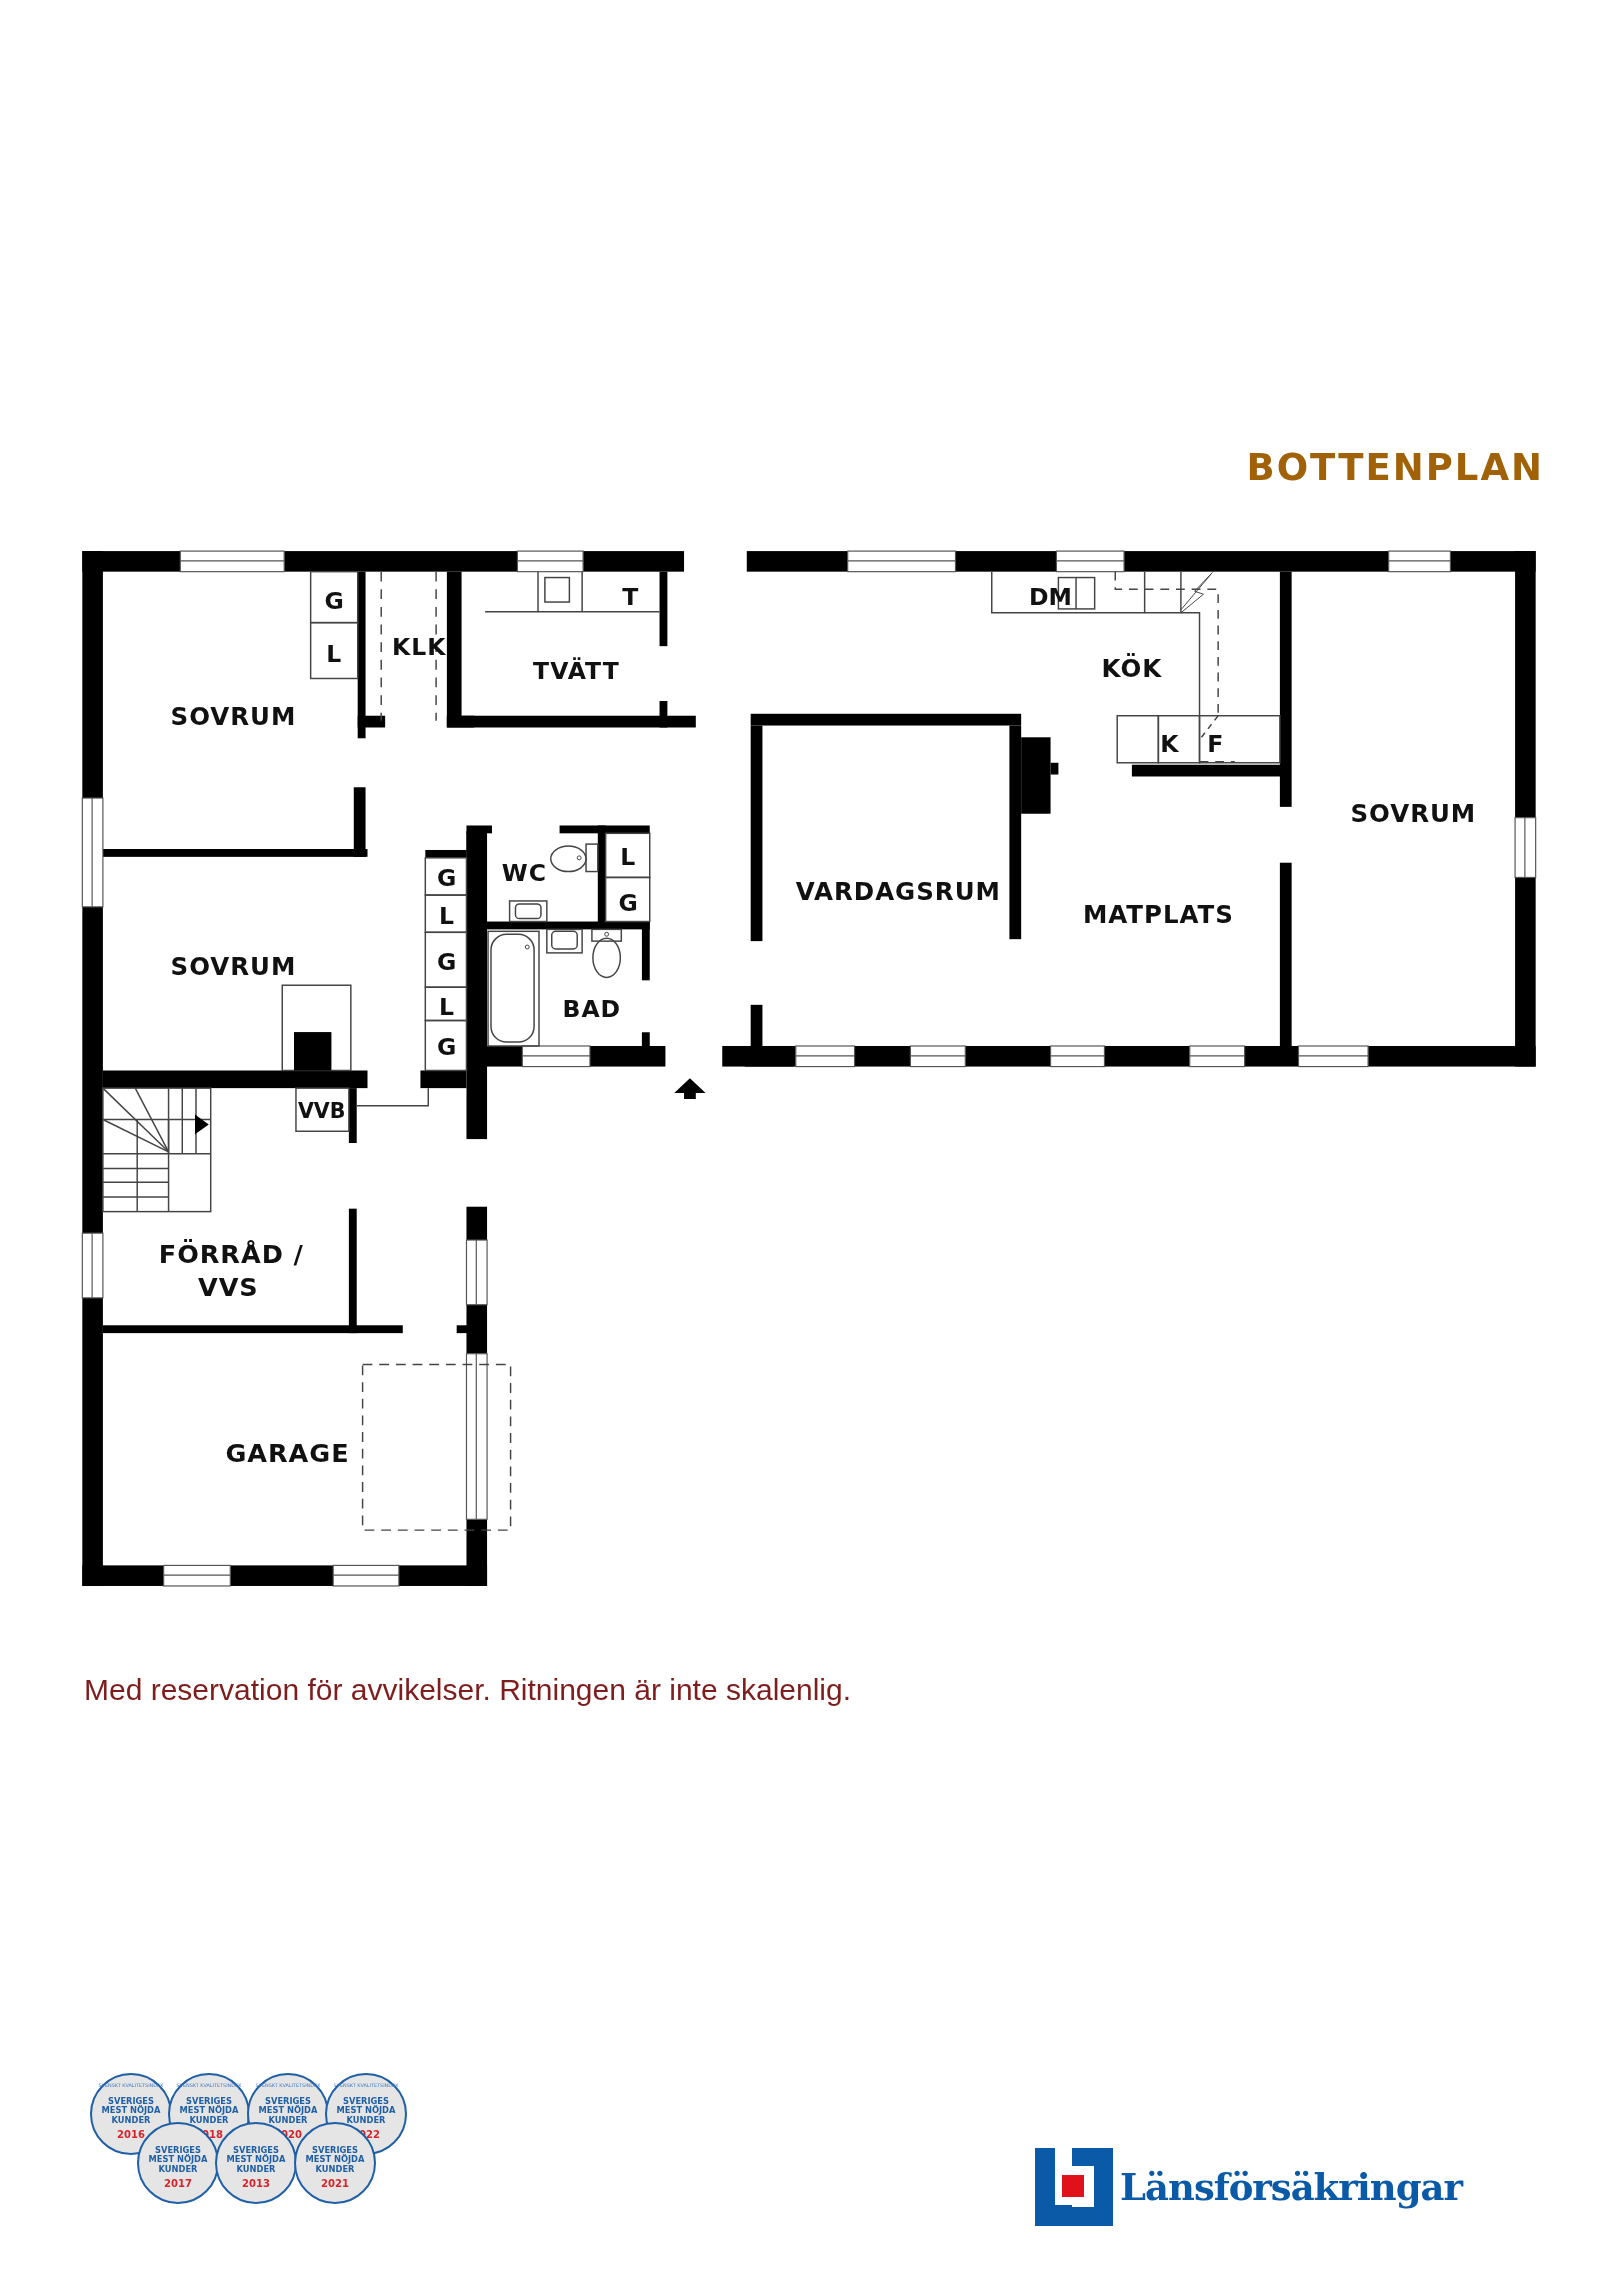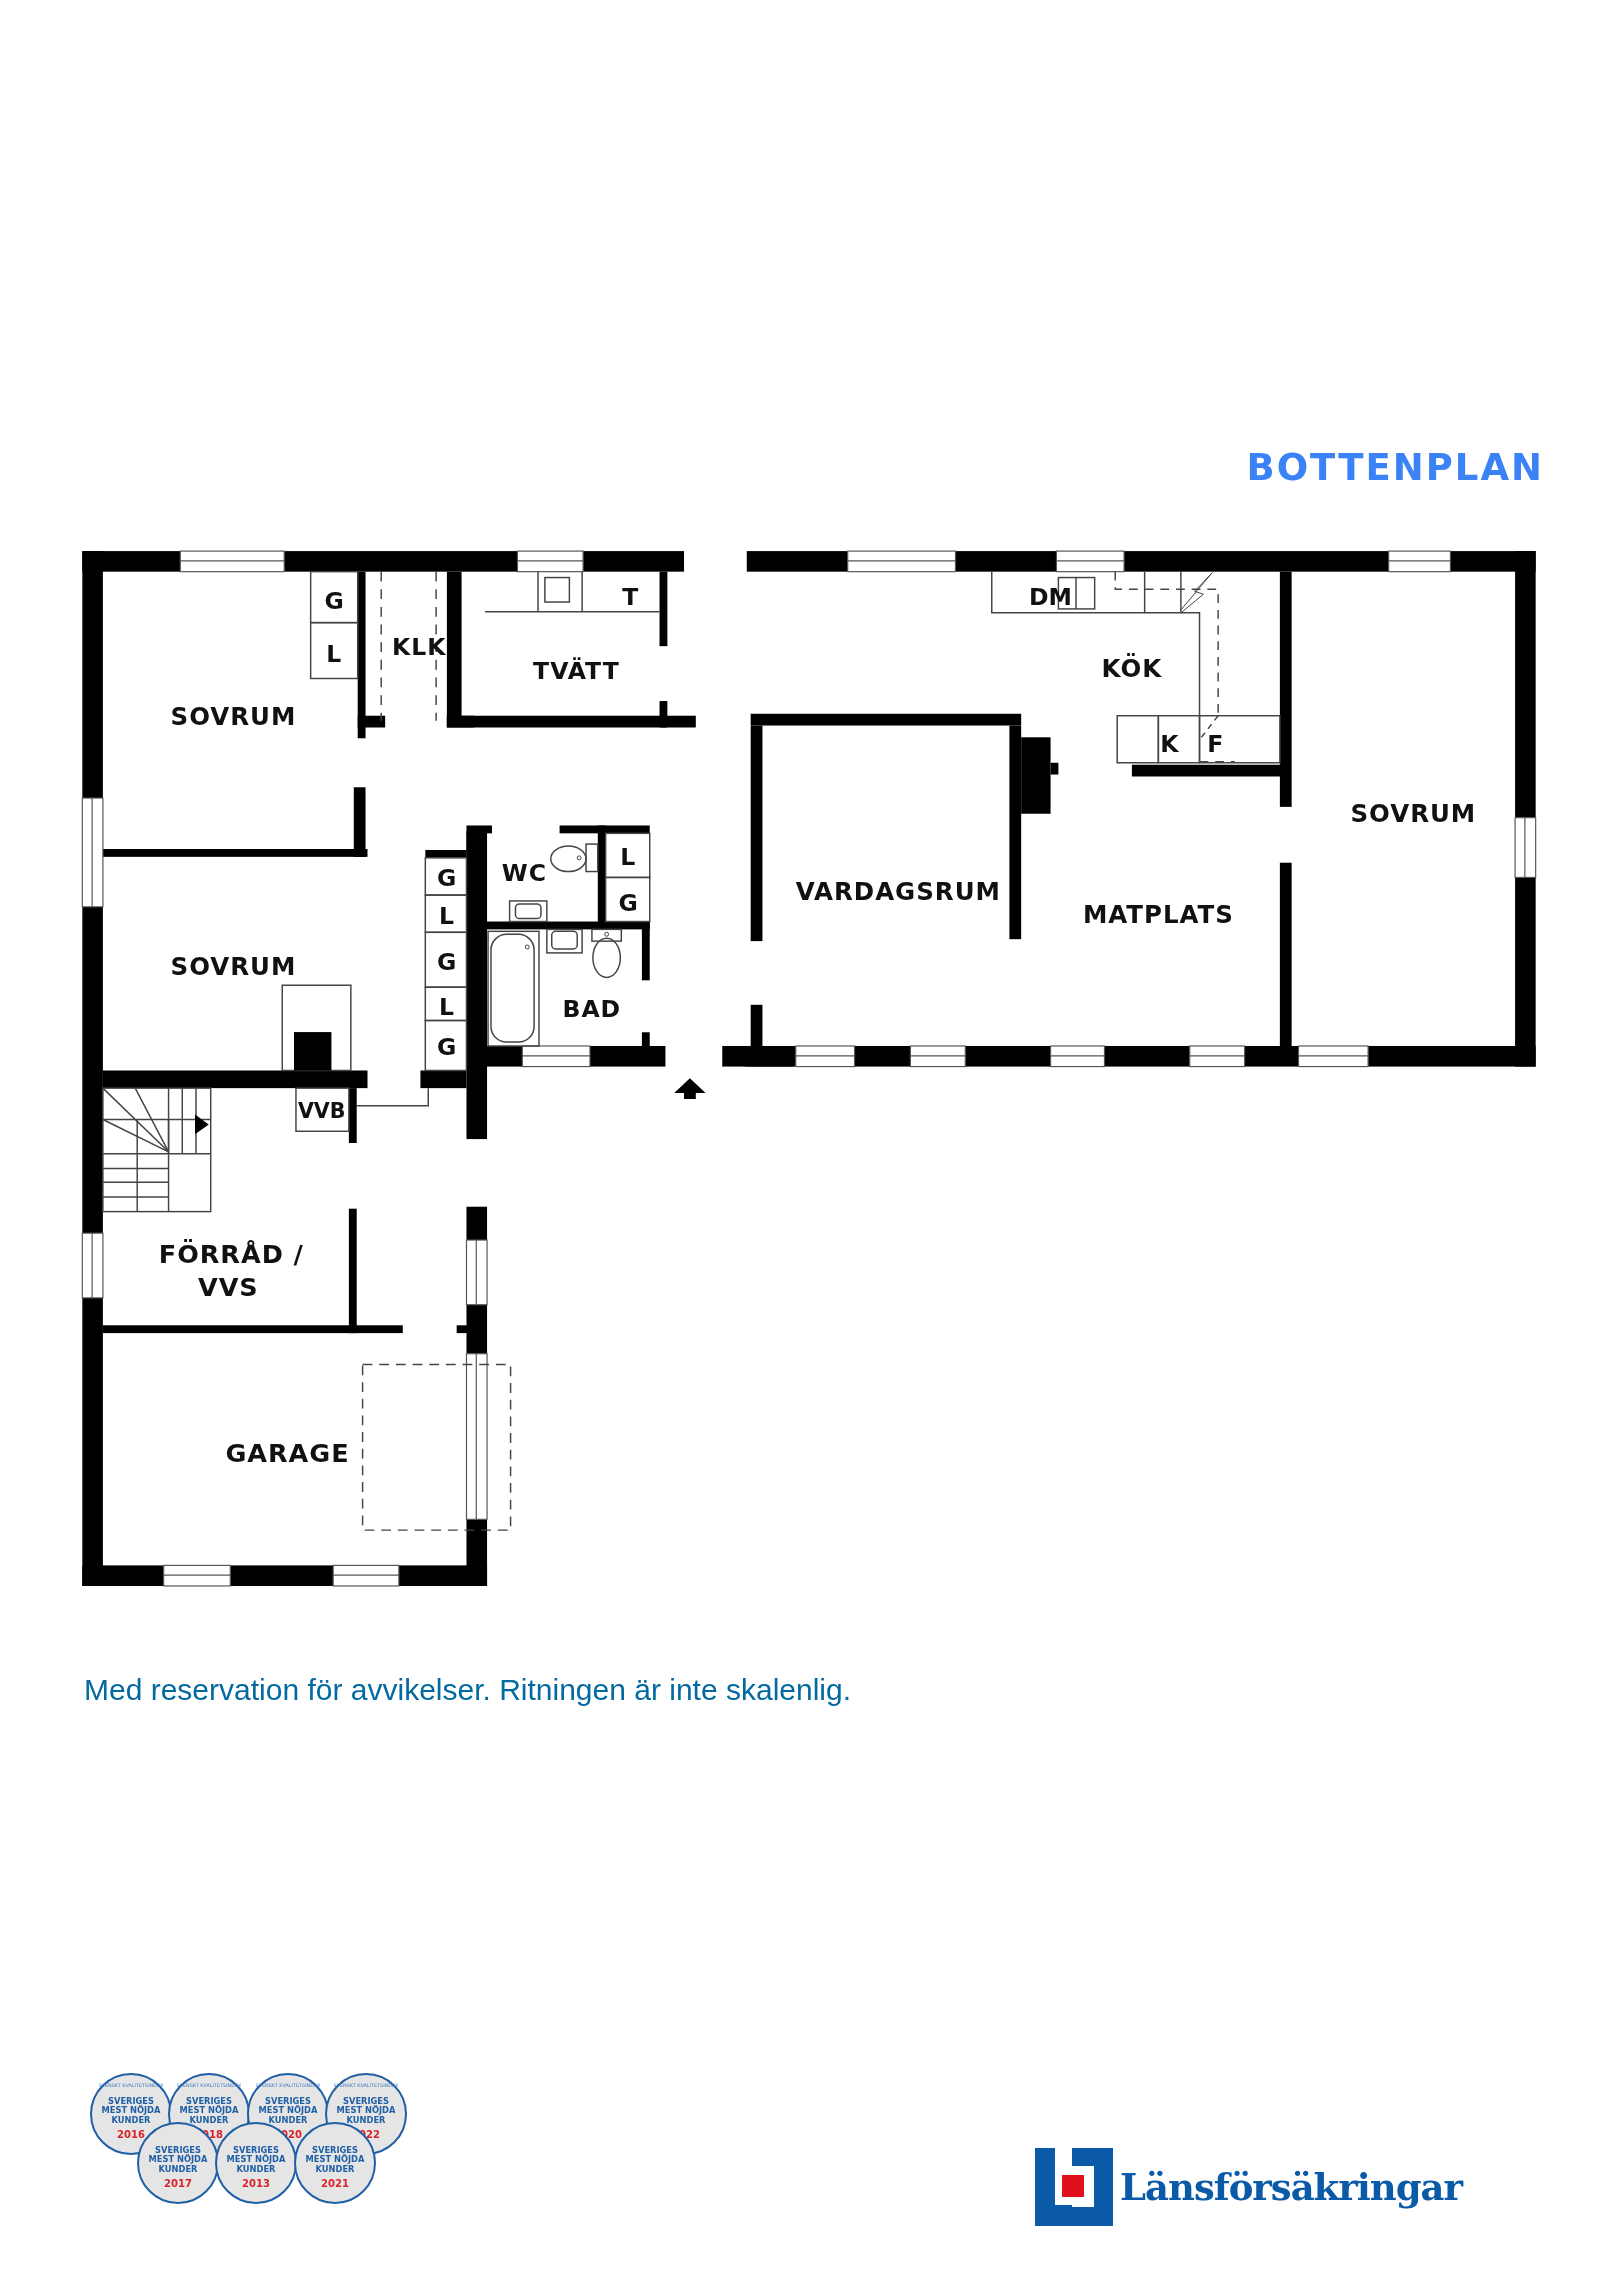--- a/index.html
+++ b/index.html
@@ -1,21 +1,21 @@
 <!DOCTYPE html>
 <html><head>
 <meta charset="utf-8">
 <style>
   html, body { margin: 0; padding: 0; background: #ffffff; }
   body { width: 1617px; height: 2287px; position: relative; overflow: hidden; font-family: "Liberation Sans", sans-serif; }
   #plan { position: absolute; left: 0; top: 0; width: 1617px; height: 2287px; }
   .room-label { font-family: "DejaVu Sans", sans-serif; font-weight: bold; fill: #111; letter-spacing: 1px; }
   .fix-label { font-family: "DejaVu Sans", sans-serif; font-weight: bold; fill: #111; }
-  .title { position: absolute; right: 73px; top: 446px; font-family: "DejaVu Sans", sans-serif; font-weight: bold; font-size: 37px; letter-spacing: 2px; color: #3b82f6; }
-  .disclaimer { position: absolute; left: 84px; top: 1673px; font-family: "Liberation Sans", sans-serif; font-size: 30px; color: #0369a1; }
+  .title { position: absolute; right: 73px; top: 446px; font-family: "DejaVu Sans", sans-serif; font-weight: bold; font-size: 37px; letter-spacing: 2px; color: #a16207; }
+  .disclaimer { position: absolute; left: 84px; top: 1673px; font-family: "Liberation Sans", sans-serif; font-size: 30px; color: #7f1d1d; }
   .badges { position: absolute; left: 90px; top: 2073px; width: 343px; height: 137px; }
   .badge { position: absolute; width: 82px; height: 82px; border-radius: 50%; border: 2.9px solid #1f5fa6; background: #e5e5e5; text-align: center; font-family: "DejaVu Sans", sans-serif; color: #1f5fa6; font-weight: bold; font-size: 8.3px; line-height: 9.8px; box-sizing: border-box; padding-top: 21.6px; }
   .badge .arc { position:absolute; top: 5.9px; left: 0; right: 0; font-size: 4.9px; color: #3f7ac0; font-weight: normal; }
   .badge .yr { display:block; color: #d8232a; margin-top: 3.9px; font-size: 10px; }
   .logo { position: absolute; left: 1035px; top: 2143px; height: 88px; display: flex; align-items: center; }
   .logo-mark { width: 78px; height: 78px; background: #0a5aa8; position: relative; }
   .logo-mark .w1 { position: absolute; left: 19.6px; top: 0; width: 17.6px; height: 57px; background: #fff; }
   .logo-mark .w3 { position: absolute; left: 37px; top: 17.6px; width: 21.6px; height: 41px; background: #fff; }
   .logo-mark .red { position: absolute; left: 27.4px; top: 27.4px; width: 21.6px; height: 21.6px; background: #e0111b; }
   .logo-text { margin-left: 7px; font-family: "DejaVu Serif", serif; font-weight: bold; color: #0a5aa8; font-size: 37px; line-height: 39px; letter-spacing: -1px; }

